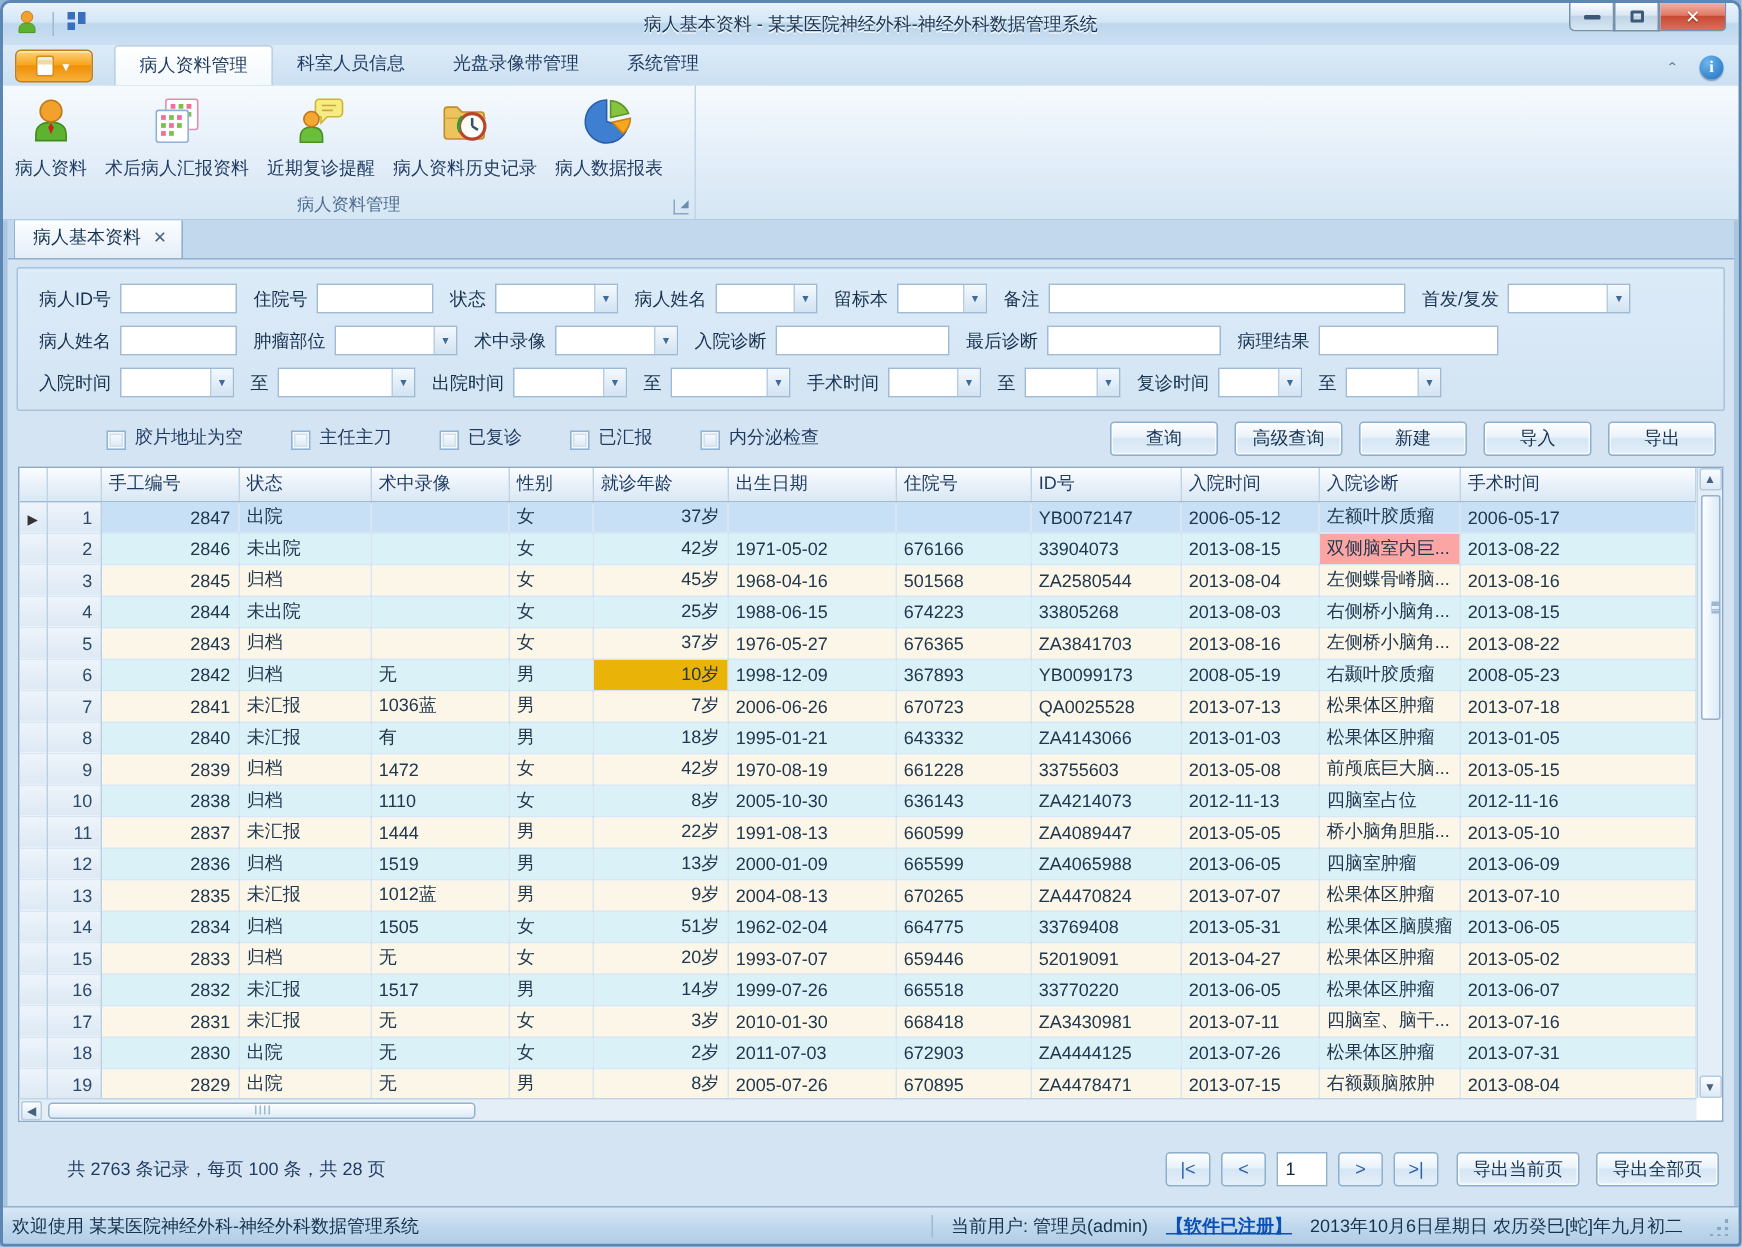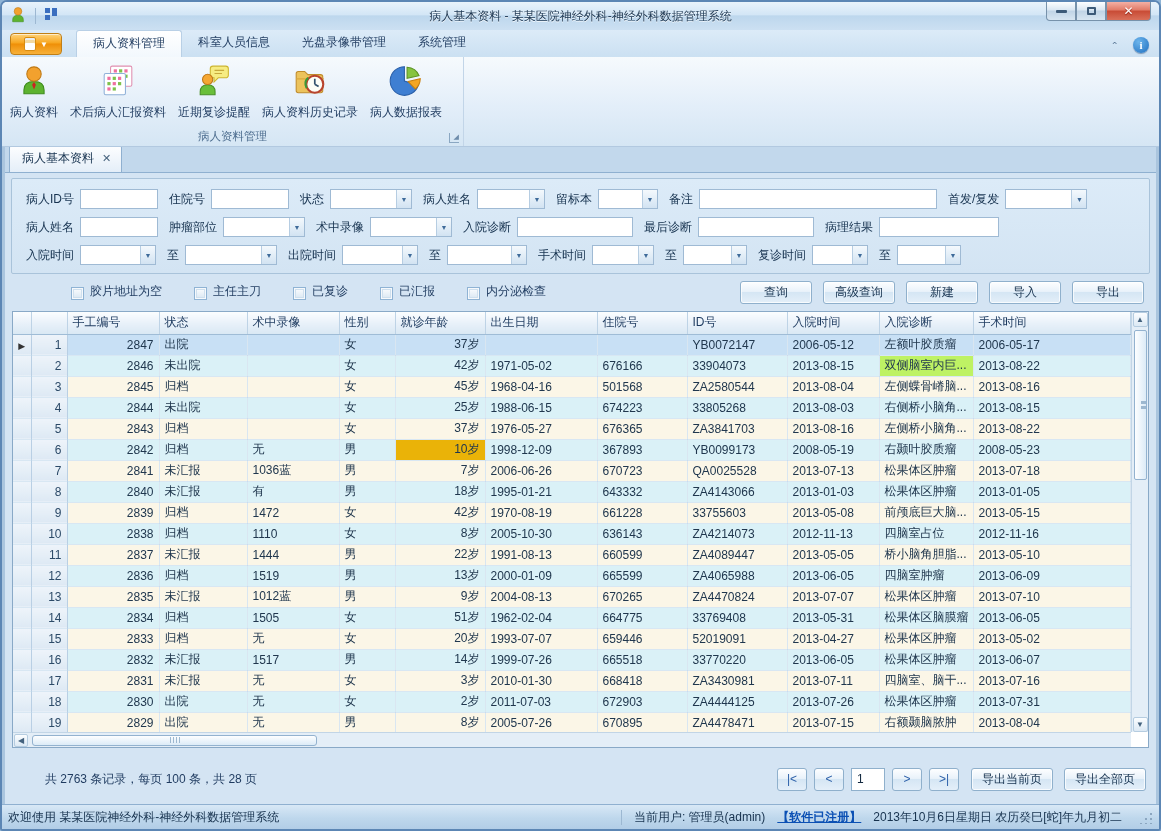--- a/index.html
+++ b/index.html
@@ -486,21 +486,21 @@
                   <td class="rownum">2</td>
                   <td class="data r" style="background: rgb(218, 241, 247);">2846</td>
                   <td class="data" style="background: rgb(218, 241, 247);">未出院</td>
                   <td class="data" style="background: rgb(218, 241, 247);"></td>
                   <td class="data" style="background: rgb(218, 241, 247);">女</td>
                   <td class="data r" style="background: rgb(218, 241, 247);">42岁</td>
                   <td class="data" style="background: rgb(218, 241, 247);">1971-05-02</td>
                   <td class="data" style="background: rgb(218, 241, 247);">676166</td>
                   <td class="data" style="background: rgb(218, 241, 247);">33904073</td>
                   <td class="data" style="background: rgb(218, 241, 247);">2013-08-15</td>
-                  <td class="data" style="background: #bef264;">双侧脑室内巨...</td>
+                  <td class="data" style="background: #fca5a5;">双侧脑室内巨...</td>
                   <td class="data" style="background: rgb(218, 241, 247);">2013-08-22</td>
                 </tr>
                 <tr class="cream">
                   <td class="gutter"></td>
                   <td class="rownum">3</td>
                   <td class="data r" style="background: rgb(251, 246, 231);">2845</td>
                   <td class="data" style="background: rgb(251, 246, 231);">归档</td>
                   <td class="data" style="background: rgb(251, 246, 231);"></td>
                   <td class="data" style="background: rgb(251, 246, 231);">女</td>
                   <td class="data r" style="background: rgb(251, 246, 231);">45岁</td>

